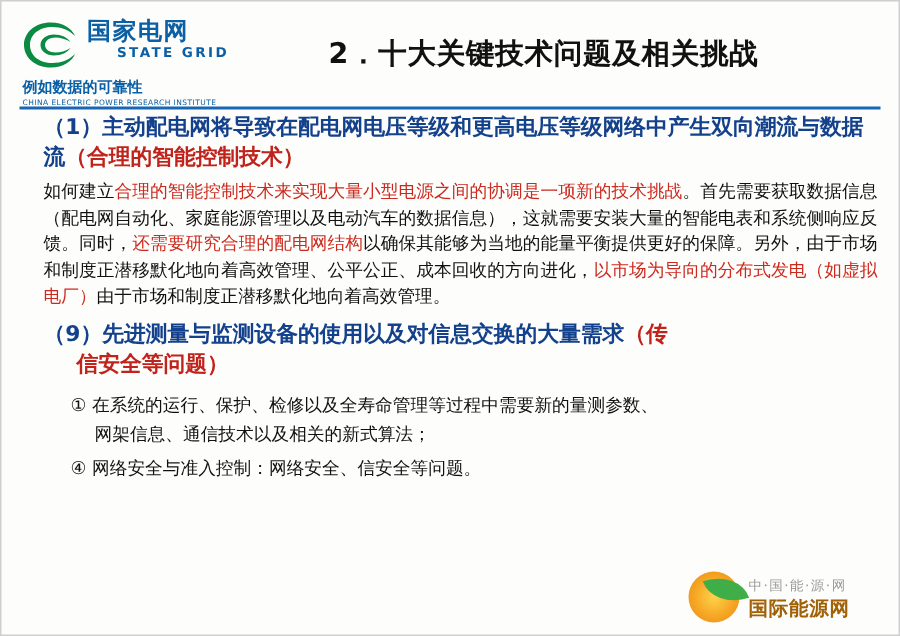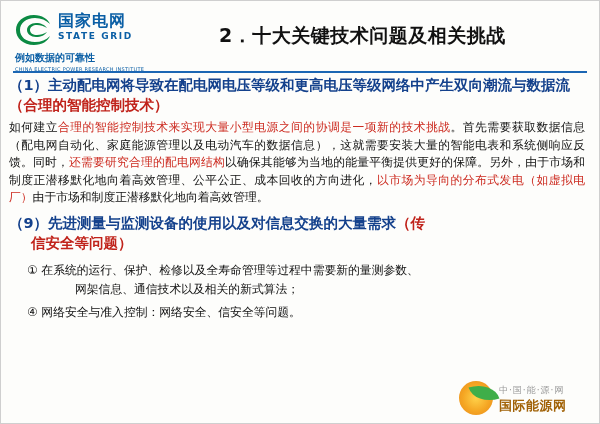--- a/index.html
+++ b/index.html
@@ -53,20 +53,21 @@
     font-weight: bold;
     color: #0b5fa5;
     letter-spacing: 1px;
   }
   .logo-en {
     font-size: 9px;
     font-weight: bold;
     color: #0b5fa5;
     letter-spacing: 1.6px;
     margin-top: 3px;
+    margin-left: 20px;
   }
   .inst-block {
     position: absolute;
     left: 14px;
     top: 50px;
   }
   .inst-cn {
     font-size: 10px;
     font-weight: bold;
     color: #0b5fa5;
@@ -95,21 +96,21 @@
     top: 70px;
     border-top: 2px solid #1b66b3;
   }
 
   
   .content {
     position: absolute;
     left: 0;
     top: 74px;
     right: 0;
-    padding: 0 14px 0 8px;
+    padding: 0 14px 0 28px;
   }
   .heading {
     font-size: 14.5px;
     font-weight: bold;
     color: #14418c;
     line-height: 20px;
     text-indent: 0;
     margin-bottom: 4px;
   }
   .heading .red {
@@ -149,21 +150,20 @@
     line-height: 19px;
     color: #111111;
     margin-bottom: 4px;
     text-indent: -16px;
     padding-left: 16px;
   }
   ol.items li .cont {
     display: block;
     text-indent: 0;
     padding-left: 0;
-    margin-left: 32px;
   }
 
   
   .watermark {
     position: absolute;
     right: 6px;
     bottom: 4px;
     width: 140px;
     height: 42px;
   }

